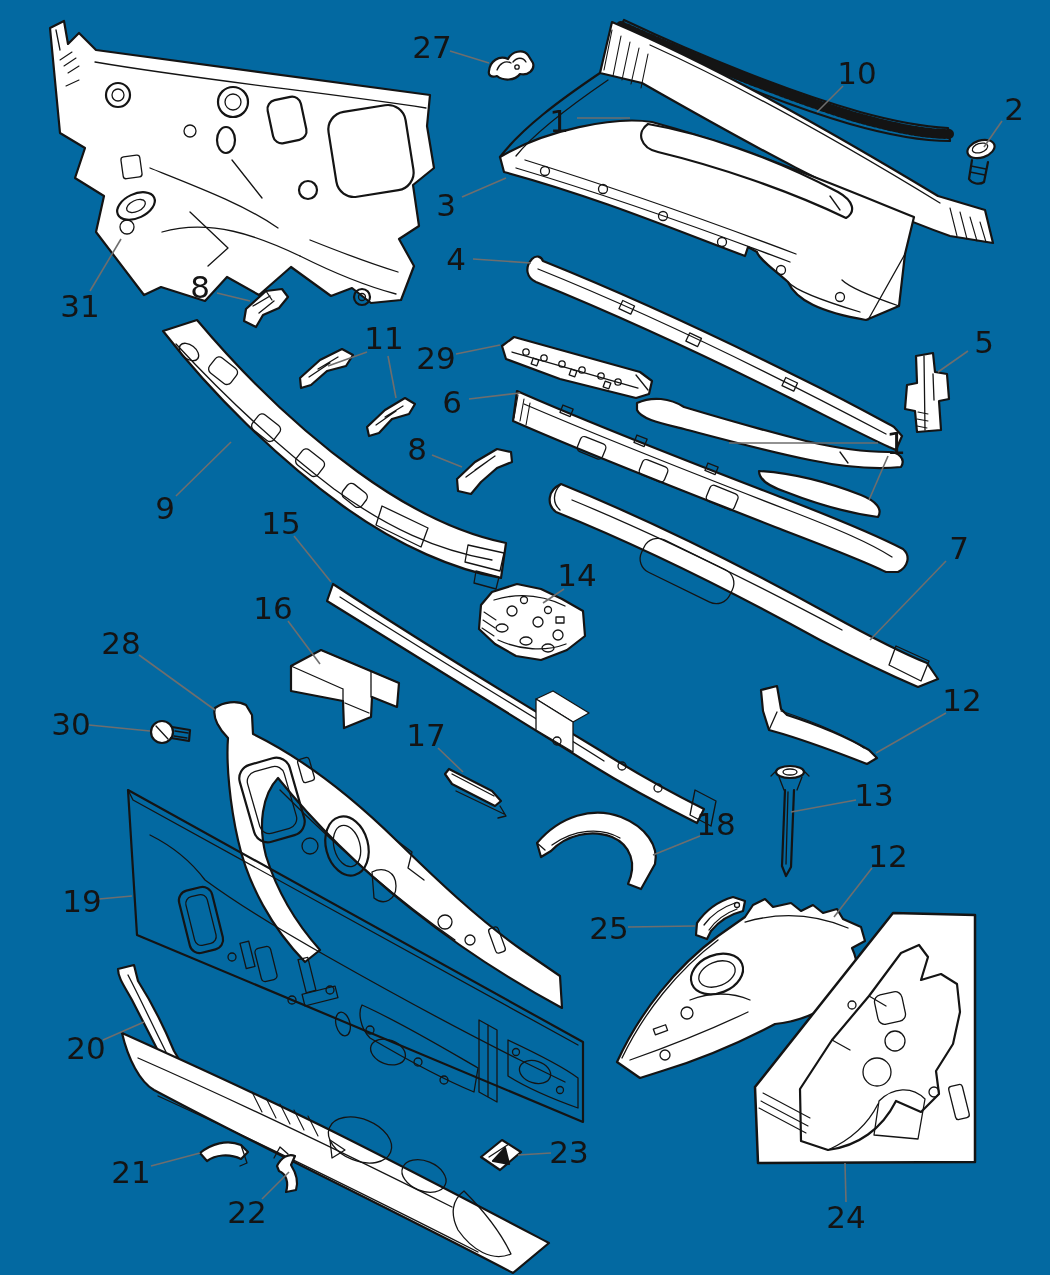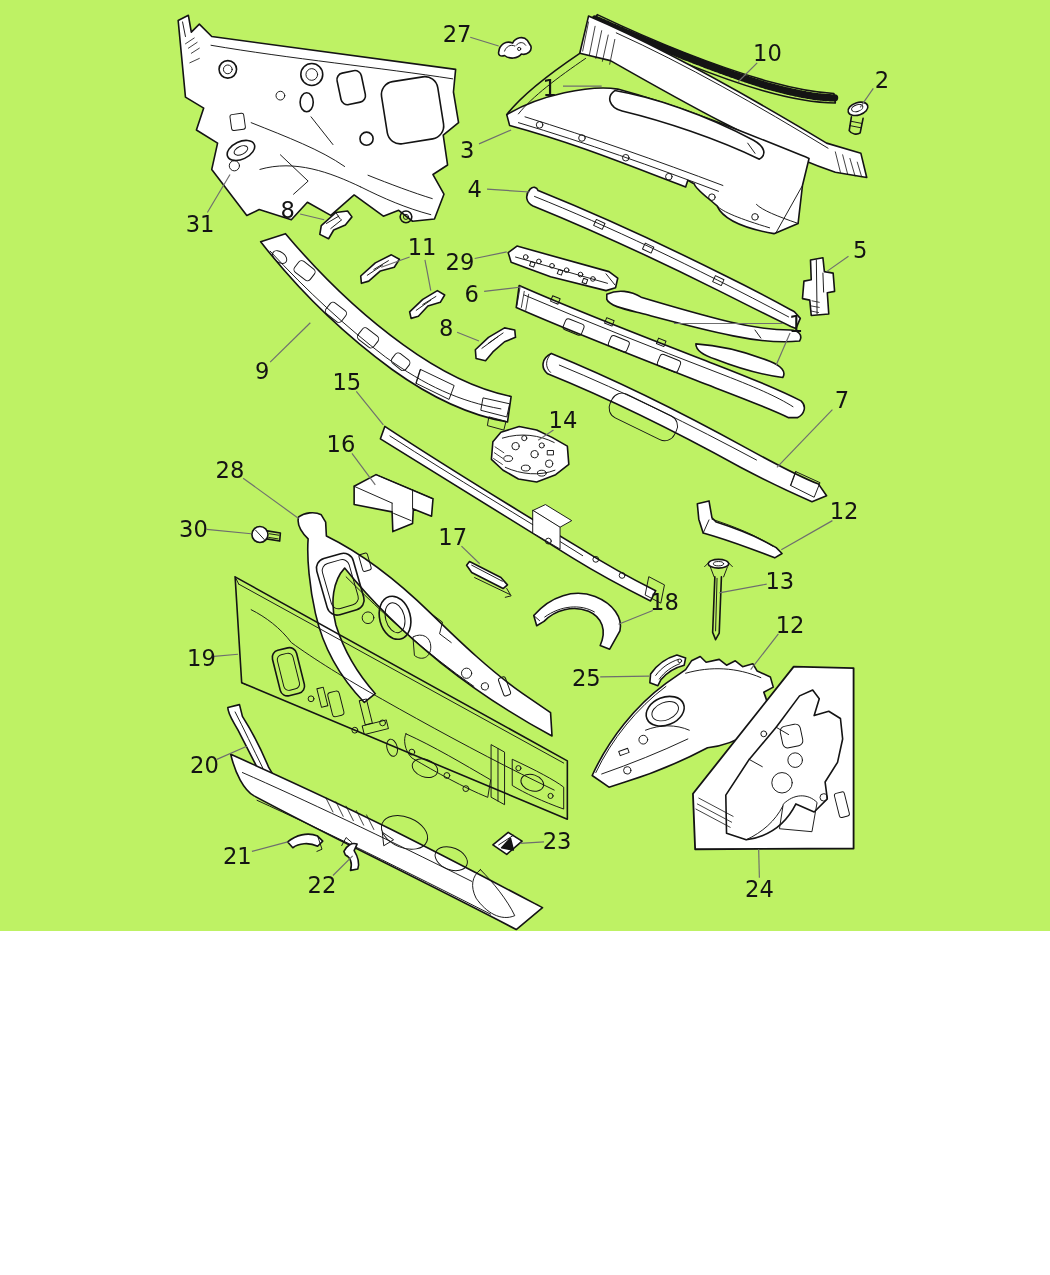--- a/index.html
+++ b/index.html
@@ -1,16 +1,16 @@
 <!DOCTYPE html>
 <html><head>
 <meta charset="utf-8">
 <style>
   html,body{margin:0;padding:0;background:#ffffff;}
-  .stage{position:relative;width:1050px;height:931px;background:#bef264;overflow:hidden;}
+  .stage{position:relative;width:1050px;height:1275px;background:#0369a1;overflow:hidden;}
   svg{position:absolute;left:0;top:0;width:100%;height:100%;}
   .part{stroke:#141414;fill:none;stroke-width:2.2;stroke-linejoin:round;stroke-linecap:round;}
   .part .fine{stroke-width:1.3;}
   .part .hair{stroke-width:1.1;}
   .wfill{fill:#ffffff;}
   .callout-label{font-family:"DejaVu Sans","Liberation Sans",sans-serif;font-size:31px;fill:#141414;}
   text{font-family:"DejaVu Sans","Liberation Sans",sans-serif;}
 </style>
 </head>
 <body>

